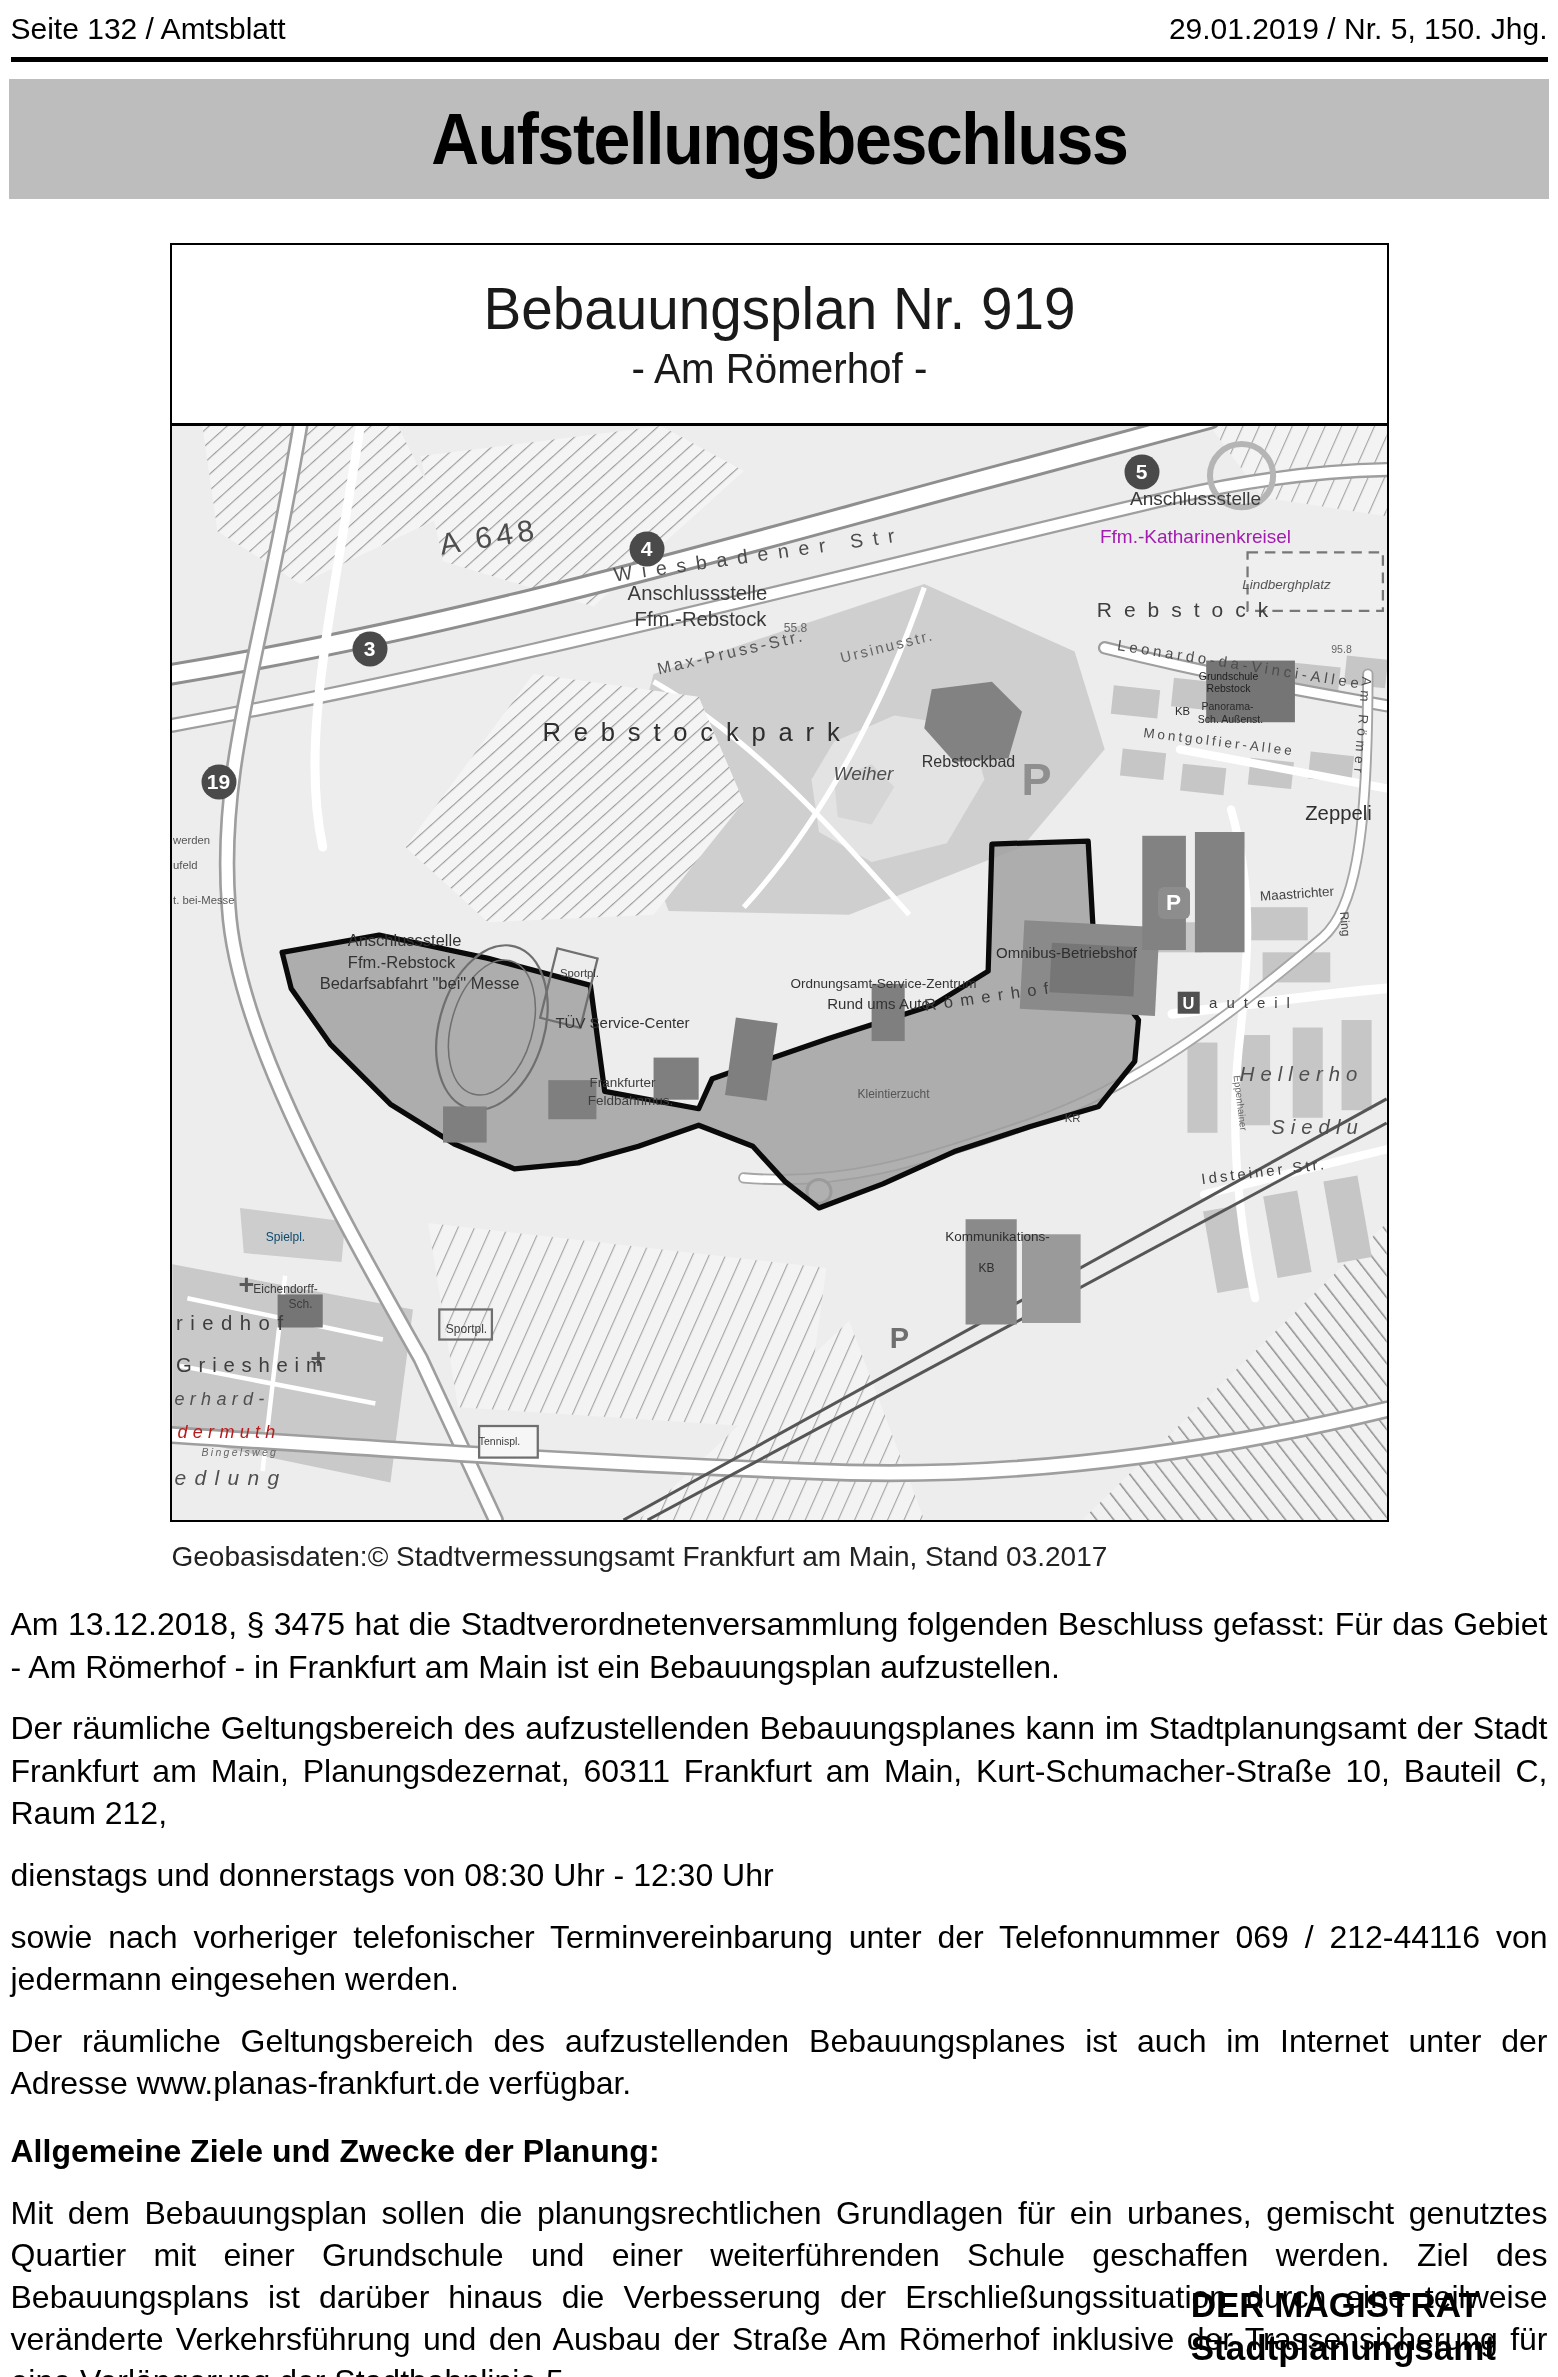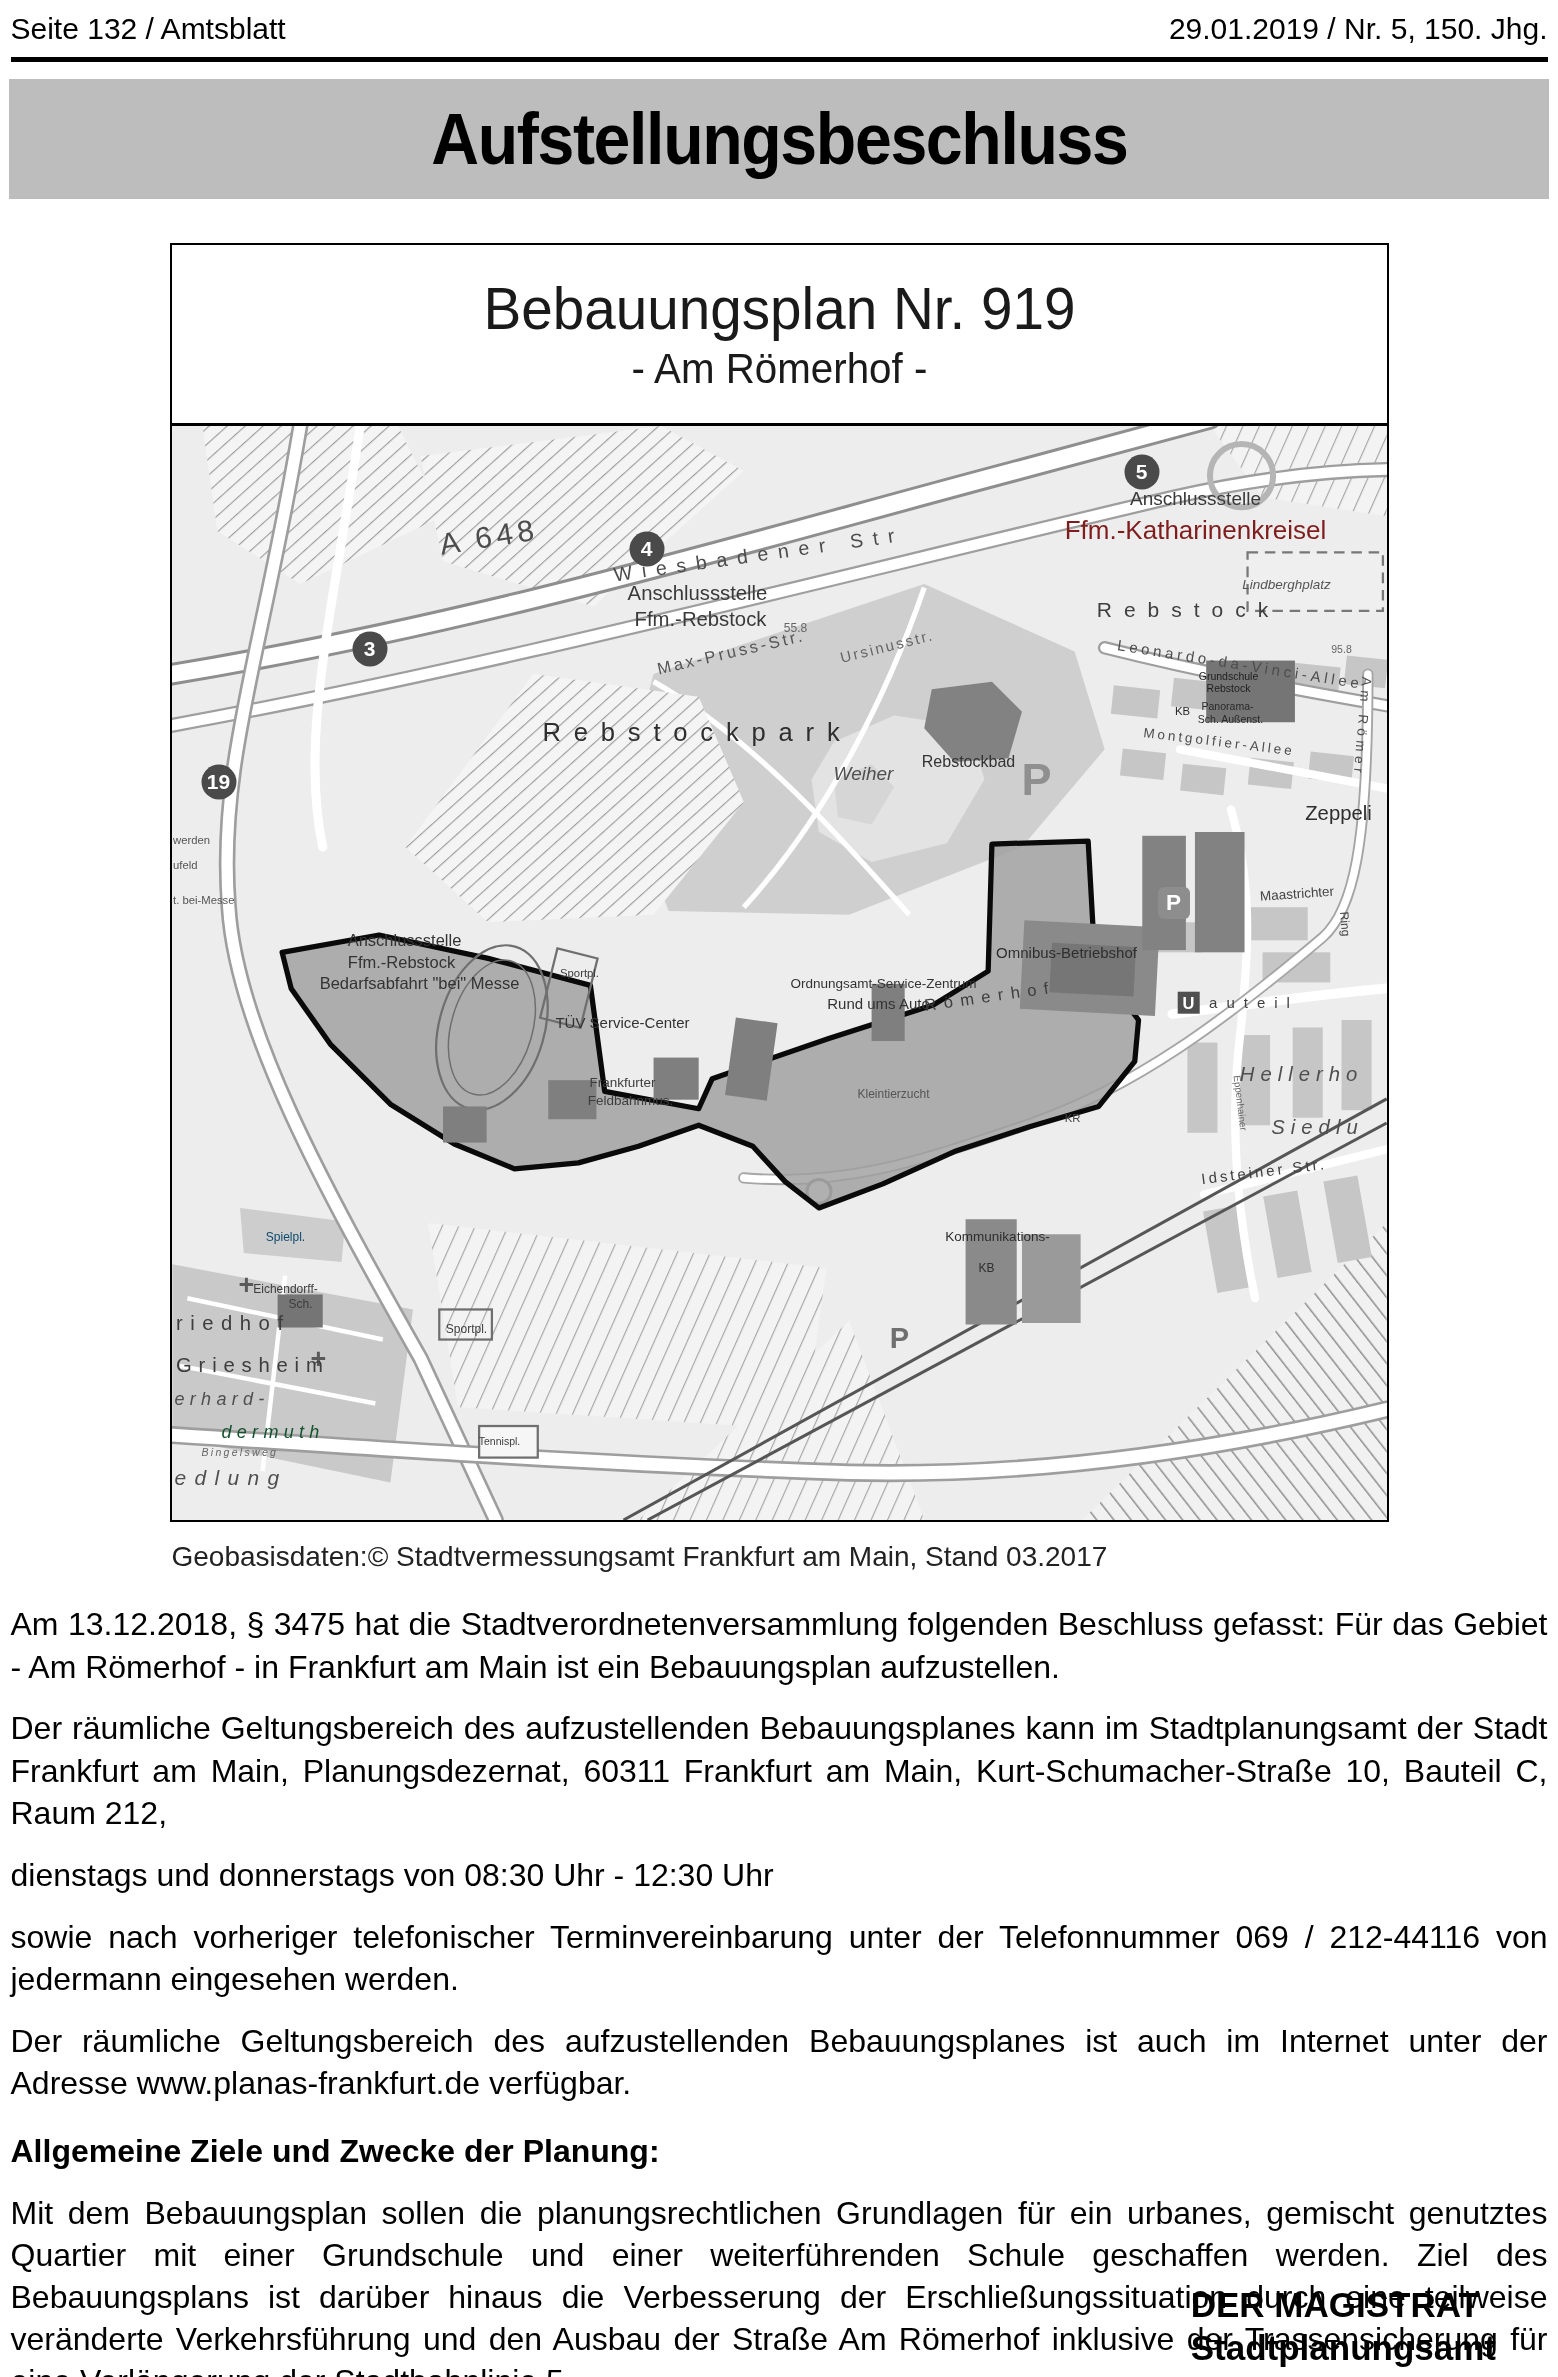--- a/index.html
+++ b/index.html
@@ -211,21 +211,21 @@
       <div class="maplabel" style="left: 526px; top: 167px; font-size: 20.3px; color: rgb(58, 58, 58); transform: translate(-50%, -50%);">Anschlussstelle</div>
       <div class="maplabel" style="left: 529px; top: 193px; font-size: 20.3px; color: rgb(58, 58, 58); transform: translate(-50%, -50%);">Ffm.-Rebstock</div>
       <div class="maplabel" style="left: 715px; top: 220px; font-size: 15px; color: rgb(102, 102, 102); letter-spacing: 2.3px; transform: translate(-50%, -50%) rotate(-14deg);">Ursinusstr.</div>
       <div class="maplabel" style="left: 559px; top: 226px; font-size: 16.5px; color: rgb(85, 85, 85); letter-spacing: 3px; transform: translate(-50%, -50%) rotate(-13deg);">Max-Pruss-Str.</div>
       <div class="maplabel" style="left: 624px; top: 202px; font-size: 12px; color: rgb(102, 102, 102); transform: translate(-50%, -50%);">55.8</div>
       <div class="maplabel" style="left: 526px; top: 307px; font-size: 25.6px; color: rgb(46, 46, 46); letter-spacing: 12.8px; transform: translate(-50%, -50%);">Rebstockpark</div>
       <div class="maplabel" style="left: 692px; top: 347px; font-size: 19px; color: rgb(79, 79, 79); font-style: italic; transform: translate(-50%, -50%);">Weiher</div>
       <div class="maplabel" style="left: 797px; top: 336px; font-size: 16px; color: rgb(51, 51, 51); transform: translate(-50%, -50%);">Rebstockbad</div>
       <div class="maplabel" style="left: 865px; top: 353px; font-size: 45px; color: rgb(143, 143, 143); font-weight: bold; transform: translate(-50%, -50%);">P</div>
       <div class="maplabel" style="left: 1024px; top: 72px; font-size: 19px; color: rgb(58, 58, 58); transform: translate(-50%, -50%);">Anschlussstelle</div>
-      <div class="maplabel" style="left: 1024px; top: 104px; font-size: 26px; color: #7f1d1d; transform: translate(-50%, -50%);">Ffm.-Katharinenkreisel</div>
+      <div class="maplabel" style="left: 1024px; top: 110px; font-size: 19px; color: #a21caf; transform: translate(-50%, -50%);">Ffm.-Katharinenkreisel</div>
       <div class="maplabel" style="left: 1115px; top: 159px; font-size: 13.5px; color: rgb(85, 85, 85); font-style: italic; transform: translate(-50%, -50%);">Lindberghplatz</div>
       <div class="maplabel" style="left: 1017px; top: 183px; font-size: 21px; color: rgb(63, 63, 63); letter-spacing: 12px; transform: translate(-50%, -50%);">Rebstock</div>
       <div class="maplabel" style="left: 1068px; top: 238px; font-size: 15px; color: rgb(77, 77, 77); letter-spacing: 3.8px; transform: translate(-50%, -50%) rotate(9deg);">Leonardo-da-Vinci-Allee</div>
       <div class="maplabel" style="left: 1057px; top: 250px; font-size: 10.5px; color: rgb(30, 30, 30); transform: translate(-50%, -50%);">Grundschule</div>
       <div class="maplabel" style="left: 1057px; top: 262px; font-size: 10.5px; color: rgb(30, 30, 30); transform: translate(-50%, -50%);">Rebstock</div>
       <div class="maplabel" style="left: 1011px; top: 286px; font-size: 11.3px; color: rgb(42, 42, 42); transform: translate(-50%, -50%);">KB</div>
       <div class="maplabel" style="left: 1056px; top: 280px; font-size: 10.5px; color: rgb(42, 42, 42); transform: translate(-50%, -50%);">Panorama-</div>
       <div class="maplabel" style="left: 1059px; top: 293px; font-size: 10.5px; color: rgb(42, 42, 42); transform: translate(-50%, -50%);">Sch. Außenst.</div>
       <div class="maplabel" style="left: 1047px; top: 316px; font-size: 13.5px; color: rgb(77, 77, 77); letter-spacing: 3px; transform: translate(-50%, -50%) rotate(7deg);">Montgolfier-Allee</div>
       <div class="maplabel" style="left: 1190px; top: 301px; font-size: 13.5px; color: rgb(77, 77, 77); letter-spacing: 4.5px; transform: translate(-50%, -50%) rotate(95deg);">Am Römer</div>
@@ -255,21 +255,21 @@
       <div class="maplabel" style="left: 815px; top: 842px; font-size: 12px; color: rgb(46, 46, 46); transform: translate(-50%, -50%);">KB</div>
       <div class="maplabel" style="left: 728px; top: 912px; font-size: 29px; color: rgb(111, 111, 111); font-weight: bold; transform: translate(-50%, -50%);">P</div>
       <div class="maplabel" style="left: 114px; top: 811px; font-size: 12px; color: #0c4a6e; transform: translate(-50%, -50%);">Spielpl.</div>
       <div class="maplabel" style="left: 114px; top: 863px; font-size: 12px; color: rgb(61, 61, 61); transform: translate(-50%, -50%);">Eichendorff-</div>
       <div class="maplabel" style="left: 129px; top: 878px; font-size: 12px; color: rgb(61, 61, 61); transform: translate(-50%, -50%);">Sch.</div>
       <div class="maplabel left-anchor" style="left: 4.5px; top: 897px; font-size: 20.3px; color: rgb(61, 61, 61); letter-spacing: 7.5px; transform: translate(0px, -50%);">riedhof</div>
       <div class="maplabel" style="left: 75px; top: 859px; font-size: 27px; color: rgb(90, 90, 90); font-weight: bold; transform: translate(-50%, -50%);">+</div>
       <div class="maplabel" style="left: 147px; top: 933px; font-size: 27px; color: rgb(90, 90, 90); font-weight: bold; transform: translate(-50%, -50%);">+</div>
       <div class="maplabel left-anchor" style="left: 4.5px; top: 939px; font-size: 20.3px; color: rgb(61, 61, 61); letter-spacing: 6.8px; transform: translate(0px, -50%);">Griesheim</div>
       <div class="maplabel left-anchor" style="left: 3px; top: 973px; font-size: 18px; color: rgb(79, 79, 79); letter-spacing: 5.3px; font-style: italic; transform: translate(0px, -50%);">erhard-</div>
-      <div class="maplabel left-anchor" style="left: 6px; top: 1006px; font-size: 18px; color: #14532d; letter-spacing: 5.3px; font-style: italic; transform: translate(0px, -50%); margin-left: 44px;">dermuth</div>
+      <div class="maplabel left-anchor" style="left: 6px; top: 1006px; font-size: 18px; color: #b91c1c; letter-spacing: 5.3px; font-style: italic; transform: translate(0px, -50%);">dermuth</div>
       <div class="maplabel left-anchor" style="left: 30px; top: 1026px; font-size: 10.5px; color: rgb(102, 102, 102); letter-spacing: 2.3px; font-style: italic; transform: translate(0px, -50%);">Bingelsweg</div>
       <div class="maplabel left-anchor" style="left: 3px; top: 1051px; font-size: 21px; color: rgb(79, 79, 79); letter-spacing: 8.3px; font-style: italic; transform: translate(0px, -50%);">edlung</div>
       <div class="maplabel" style="left: 328px; top: 1015px; font-size: 10.5px; color: rgb(61, 61, 61); transform: translate(-50%, -50%);">Tennispl.</div>
       <div class="maplabel" style="left: 295px; top: 903px; font-size: 12px; color: rgb(61, 61, 61); transform: translate(-50%, -50%);">Sportpl.</div>
       <div class="maplabel left-anchor" style="left: 1.5px; top: 415px; font-size: 11.3px; color: rgb(85, 85, 85); transform: translate(0px, -50%);">werden</div>
       <div class="maplabel left-anchor" style="left: 1.5px; top: 440px; font-size: 11.3px; color: rgb(85, 85, 85); transform: translate(0px, -50%);">ufeld</div>
       <div class="maplabel left-anchor" style="left: 1.5px; top: 475px; font-size: 11.3px; color: rgb(85, 85, 85); transform: translate(0px, -50%);">t. bei-Messe</div>
       <div class="badge" style="left: 198px; top: 223px;">3</div>
       <div class="badge" style="left: 475px; top: 123px;">4</div>
       <div class="badge" style="left: 970px; top: 46px;">5</div>

